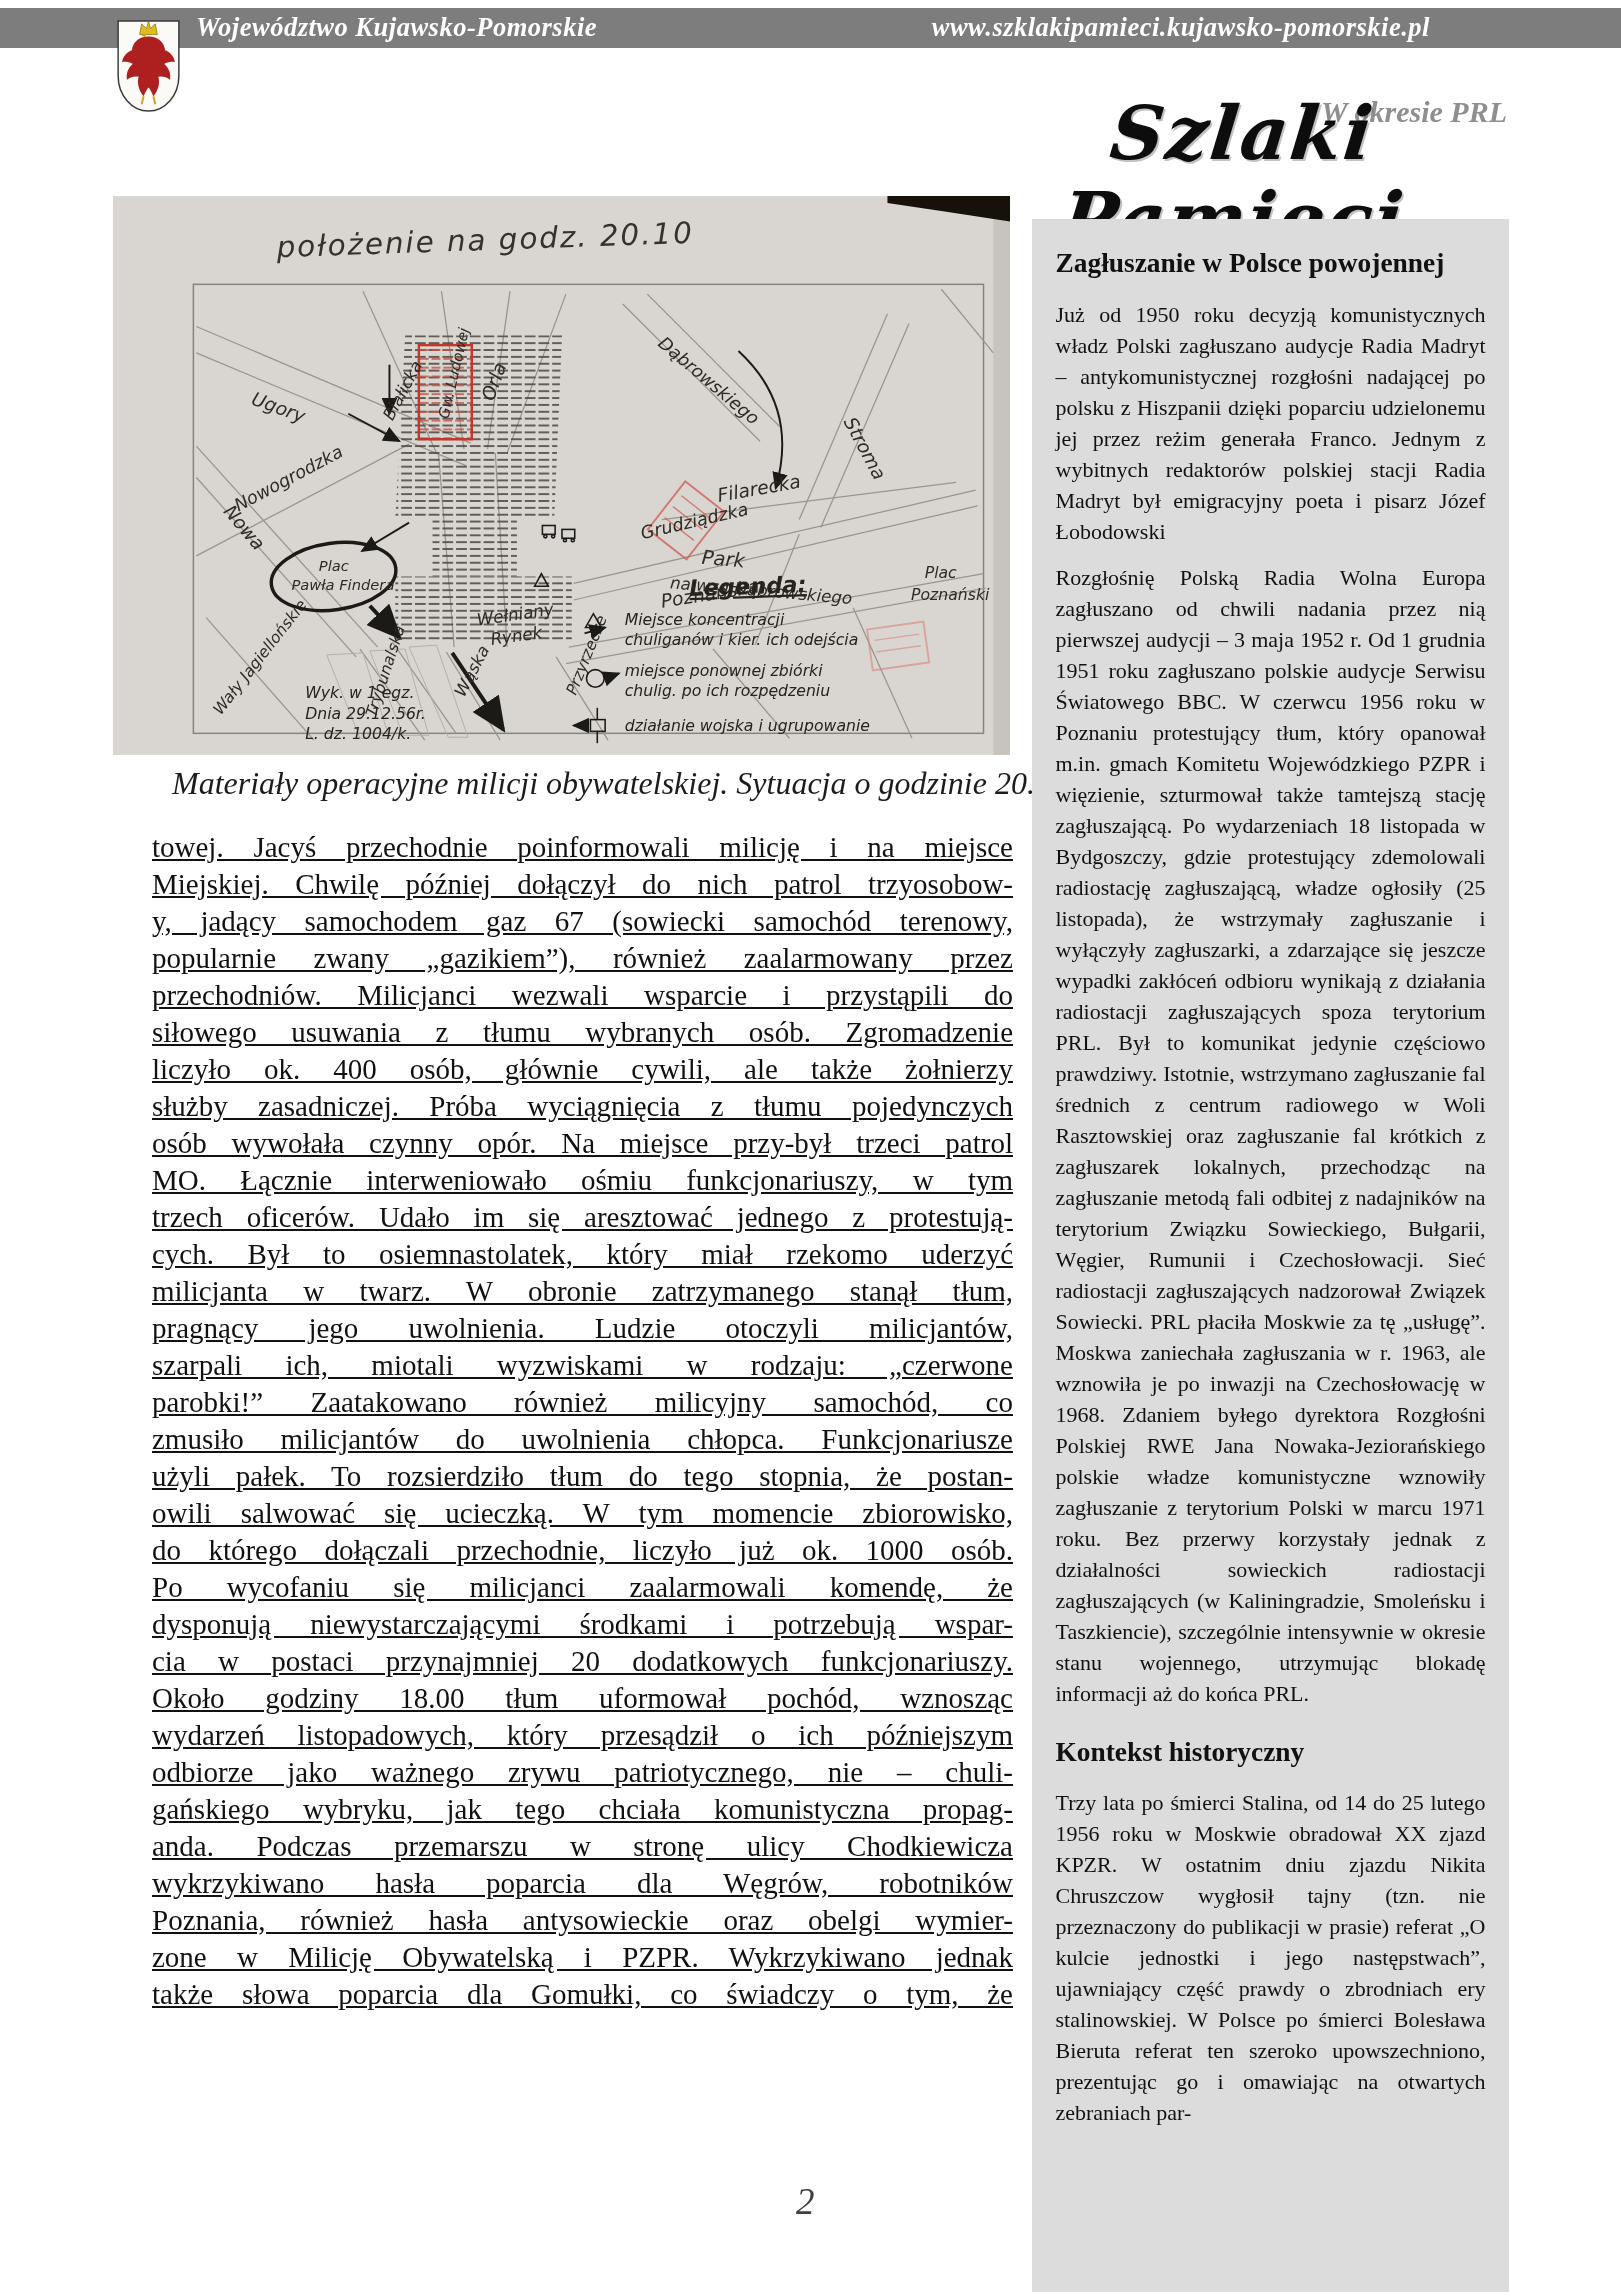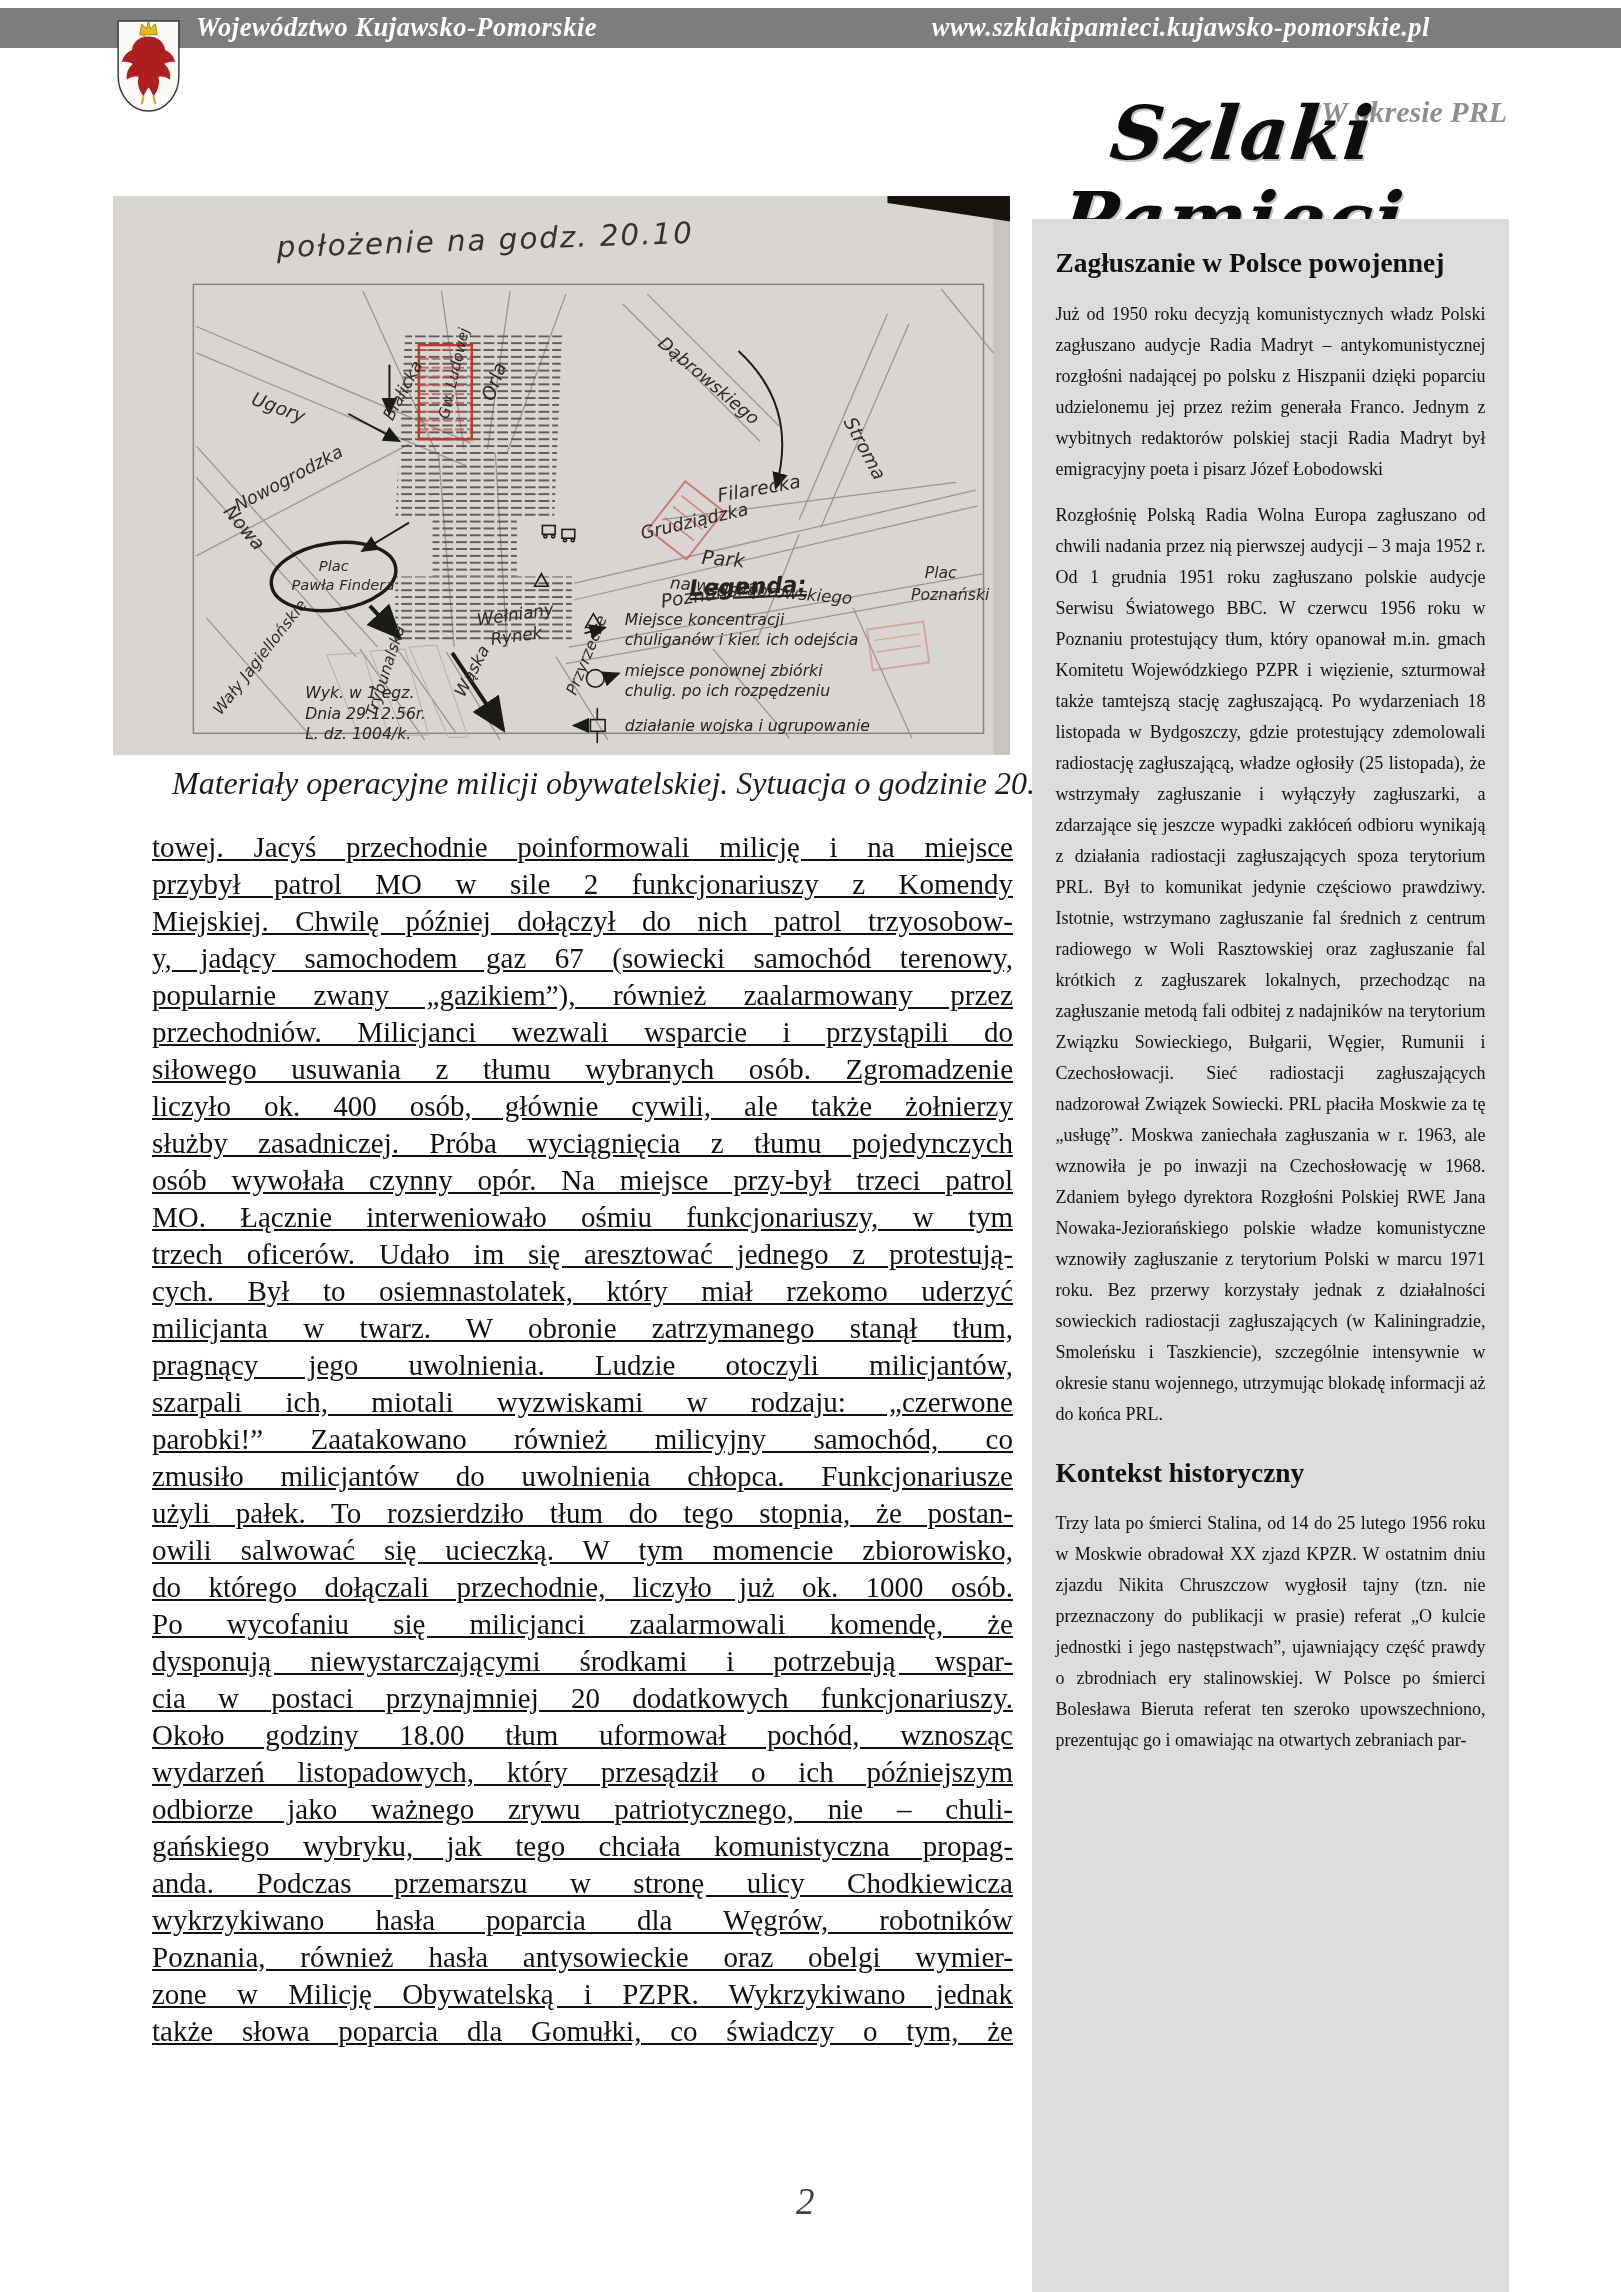--- a/index.html
+++ b/index.html
@@ -26,21 +26,21 @@
   .caption{position:absolute;left:172px;top:765px;font-style:italic;font-size:32px;color:#1c1c1c;}
 
   .article{position:absolute;left:152px;top:829px;width:861px;font-size:29px;text-decoration:underline;}
   .article .line{line-height:37px;text-align:justify;text-align-last:justify;white-space:normal;
     font-stretch:condensed;}
 
   .sidebar{position:absolute;left:1032px;top:201px;width:477px;height:2092px;
     background:var(--sidebar_bg);padding:29px 23.5px 0 23.5px;margin-top:18px;}
   .sidebar h3{font-size:27.4px;font-weight:bold;margin:0 0 19.6px 0;}
   .sidebar h3.second{margin-top:27.4px;}
-  .sidebar .para{font-size:18px;line-height:31px;text-align:justify;margin:0 0 15.7px 0;}
+  .sidebar .para{font-size:22px;line-height:31px;text-align:justify;margin:0 0 15.7px 0;}
 
   .page-number{position:absolute;left:796px;top:2180px;font-style:italic;font-size:37px;color:#3f3f3f;}
 
   
   .ml{font-family:"DejaVu Sans",sans-serif;font-style:italic;fill:#2e2b26;}
   .s15{font-size:15px}.s16{font-size:16px}.s17{font-size:17px}.s18{font-size:18px}.s19{font-size:19px}.s20{font-size:20px}
   .map-title{font-family:"DejaVu Sans",sans-serif;font-style:italic;font-size:30px;fill:#35322c;letter-spacing:2px;}
   .legend-title{font-family:"DejaVu Sans",sans-serif;font-style:italic;font-weight:bold;font-size:23px;fill:#26231e;text-decoration:underline;}
   .legend-item{font-family:"DejaVu Sans",sans-serif;font-style:italic;font-size:16px;fill:#26231e;}
   .note{font-family:"DejaVu Sans",sans-serif;font-style:italic;font-size:16px;fill:#26231e;}
@@ -214,21 +214,20 @@
     <text class="note" x="196" y="512">Wyk. w 1 egz.</text>
     <text class="note" x="196" y="533">Dnia 29.12.56r.</text>
     <text class="note" x="196" y="554">L. dz. 1004/k.</text>
   </g>
 </svg>
 
 <div class="caption">Materiały operacyjne milicji obywatelskiej.  Sytuacja o godzinie 20.10.</div>
 
 <div class="article">
     <div class="line">towej. Jacyś przechodnie poinformowali milicję i na miejsce</div>
-    <div class="line">przybył patrol MO w sile 2 funkcjonariuszy z Komendy</div>
     <div class="line">Miejskiej. Chwilę później dołączył do nich patrol trzyosobow-</div>
     <div class="line">y, jadący samochodem gaz 67 (sowiecki samochód terenowy,</div>
     <div class="line">popularnie zwany „gazikiem”), również zaalarmowany przez</div>
     <div class="line">przechodniów. Milicjanci wezwali wsparcie i przystąpili do</div>
     <div class="line">siłowego usuwania z tłumu wybranych osób. Zgromadzenie</div>
     <div class="line">liczyło ok. 400 osób, głównie cywili, ale także żołnierzy</div>
     <div class="line">służby zasadniczej. Próba wyciągnięcia z tłumu pojedynczych</div>
     <div class="line">osób wywołała czynny opór. Na miejsce przy-był trzeci patrol</div>
     <div class="line">MO. Łącznie interweniowało ośmiu funkcjonariuszy, w tym</div>
     <div class="line">trzech oficerów. Udało im się aresztować jednego z protestują-</div>

